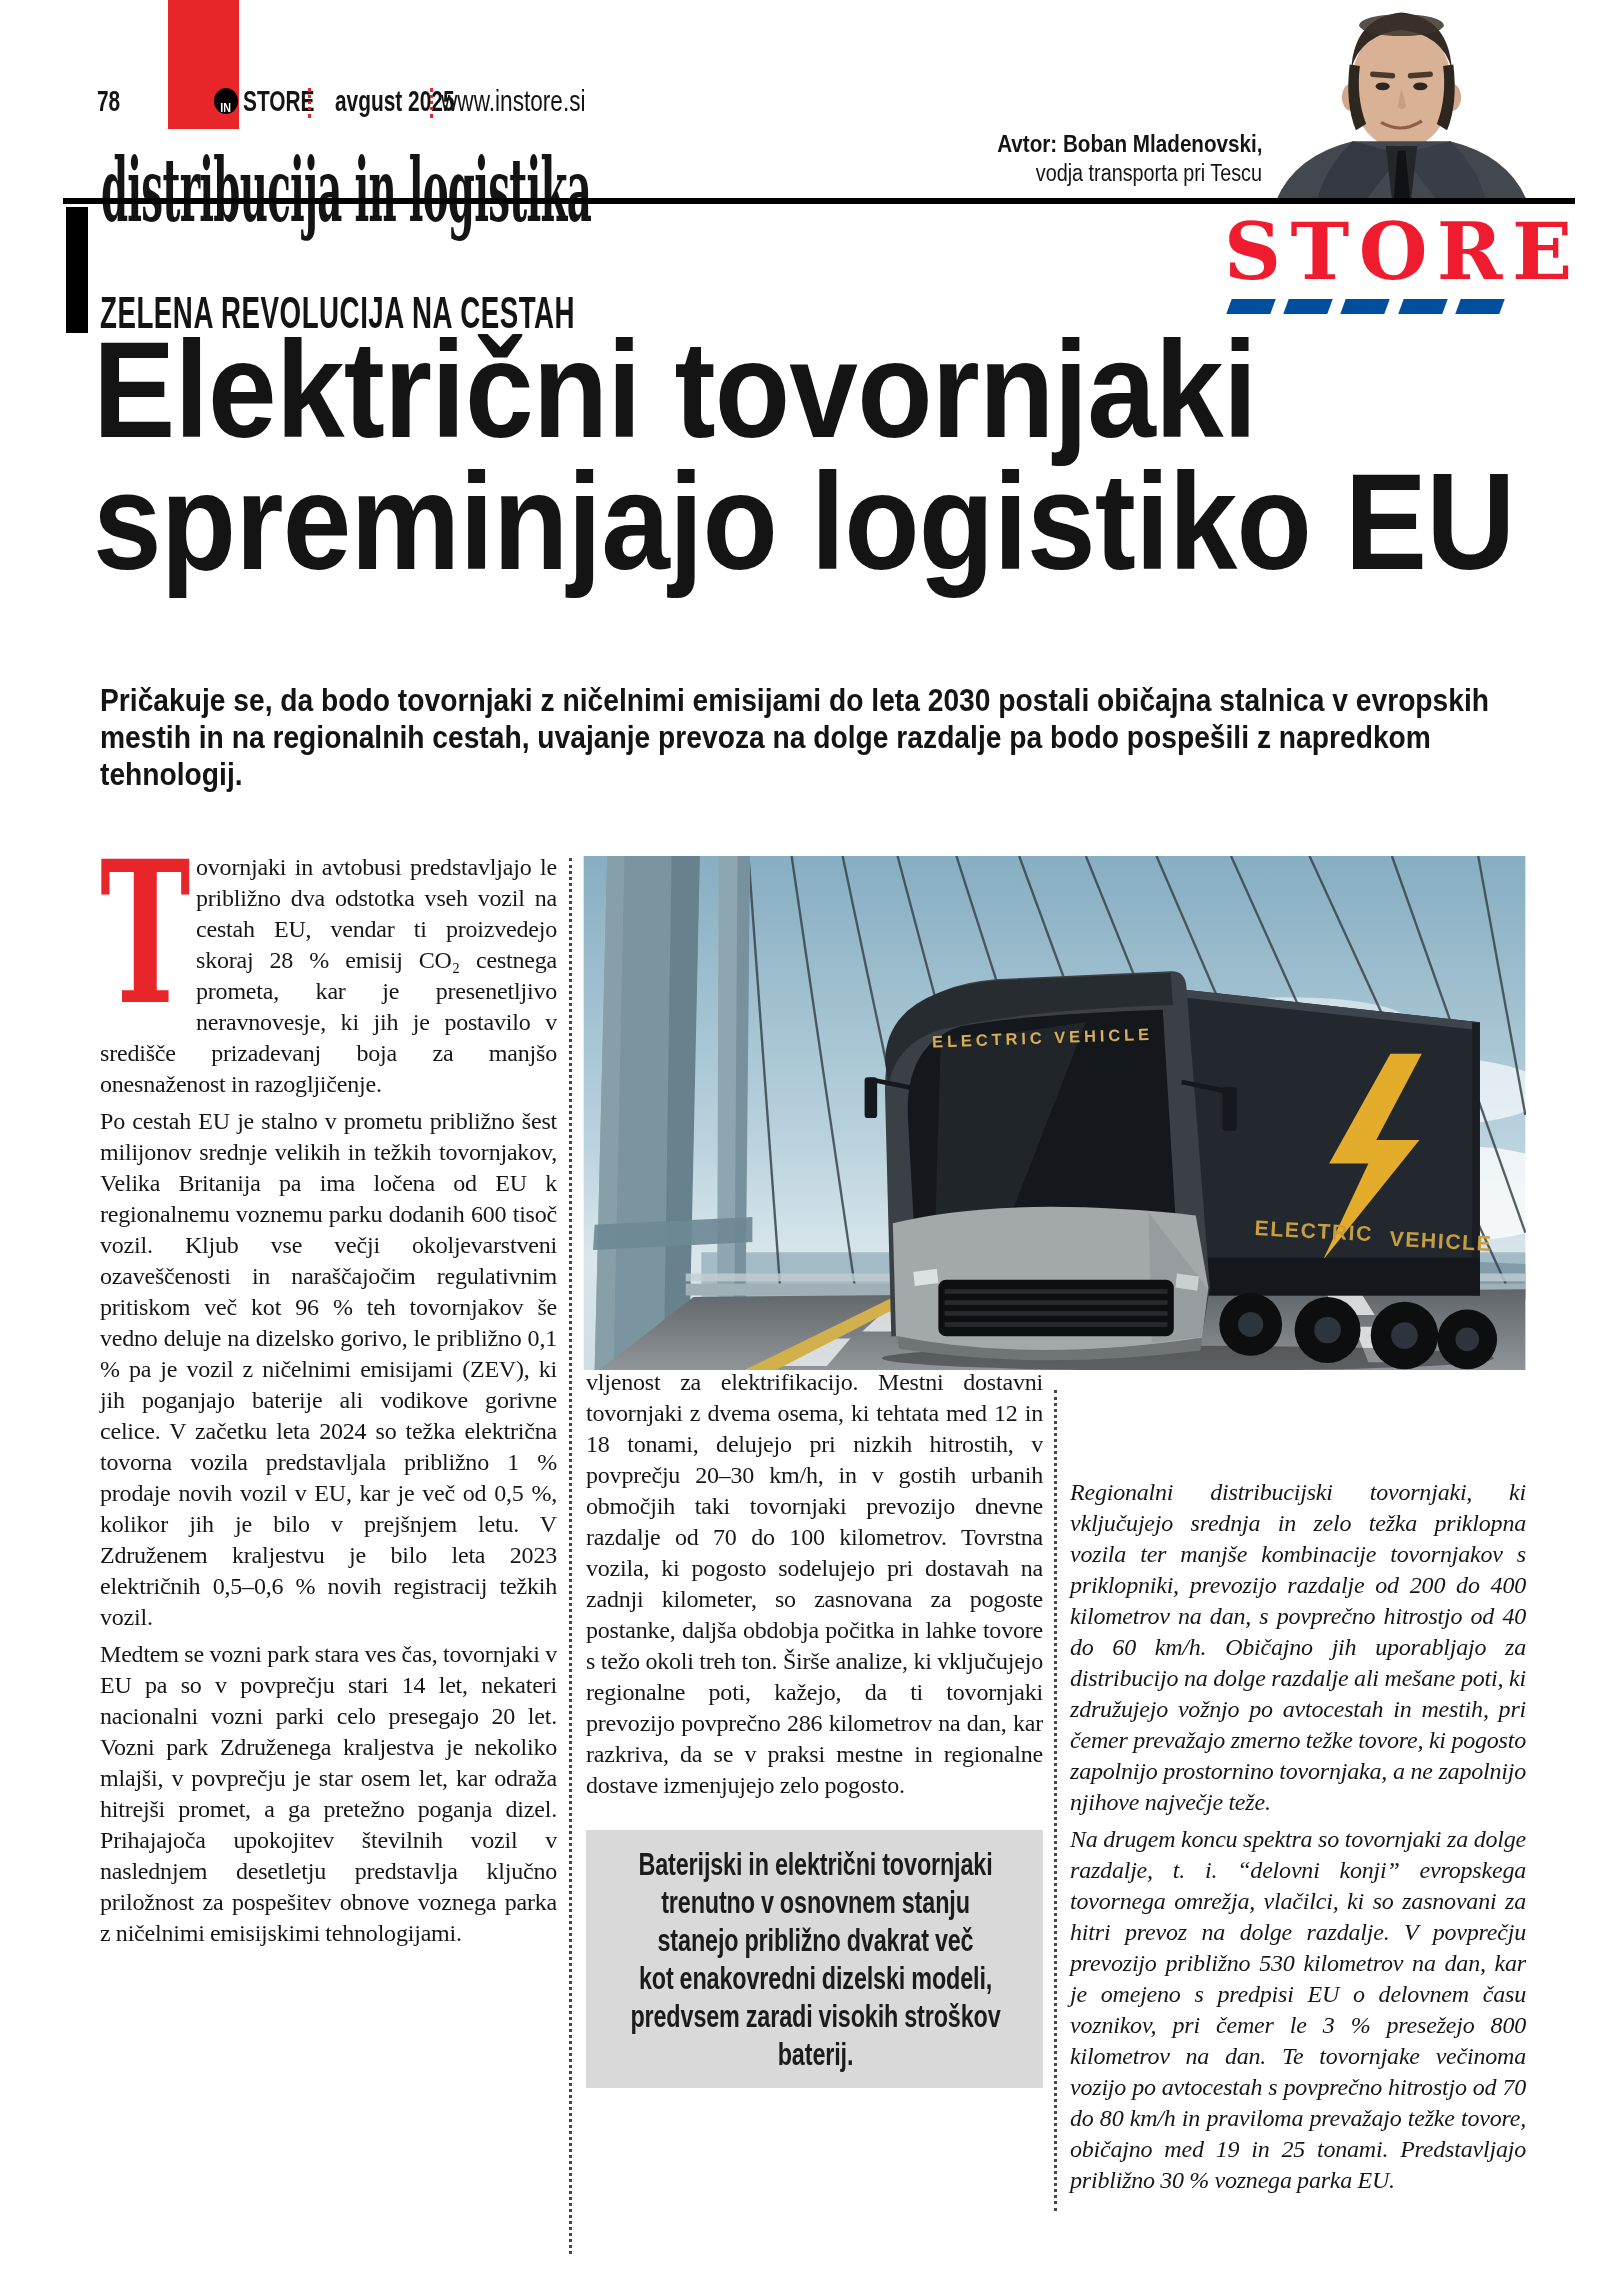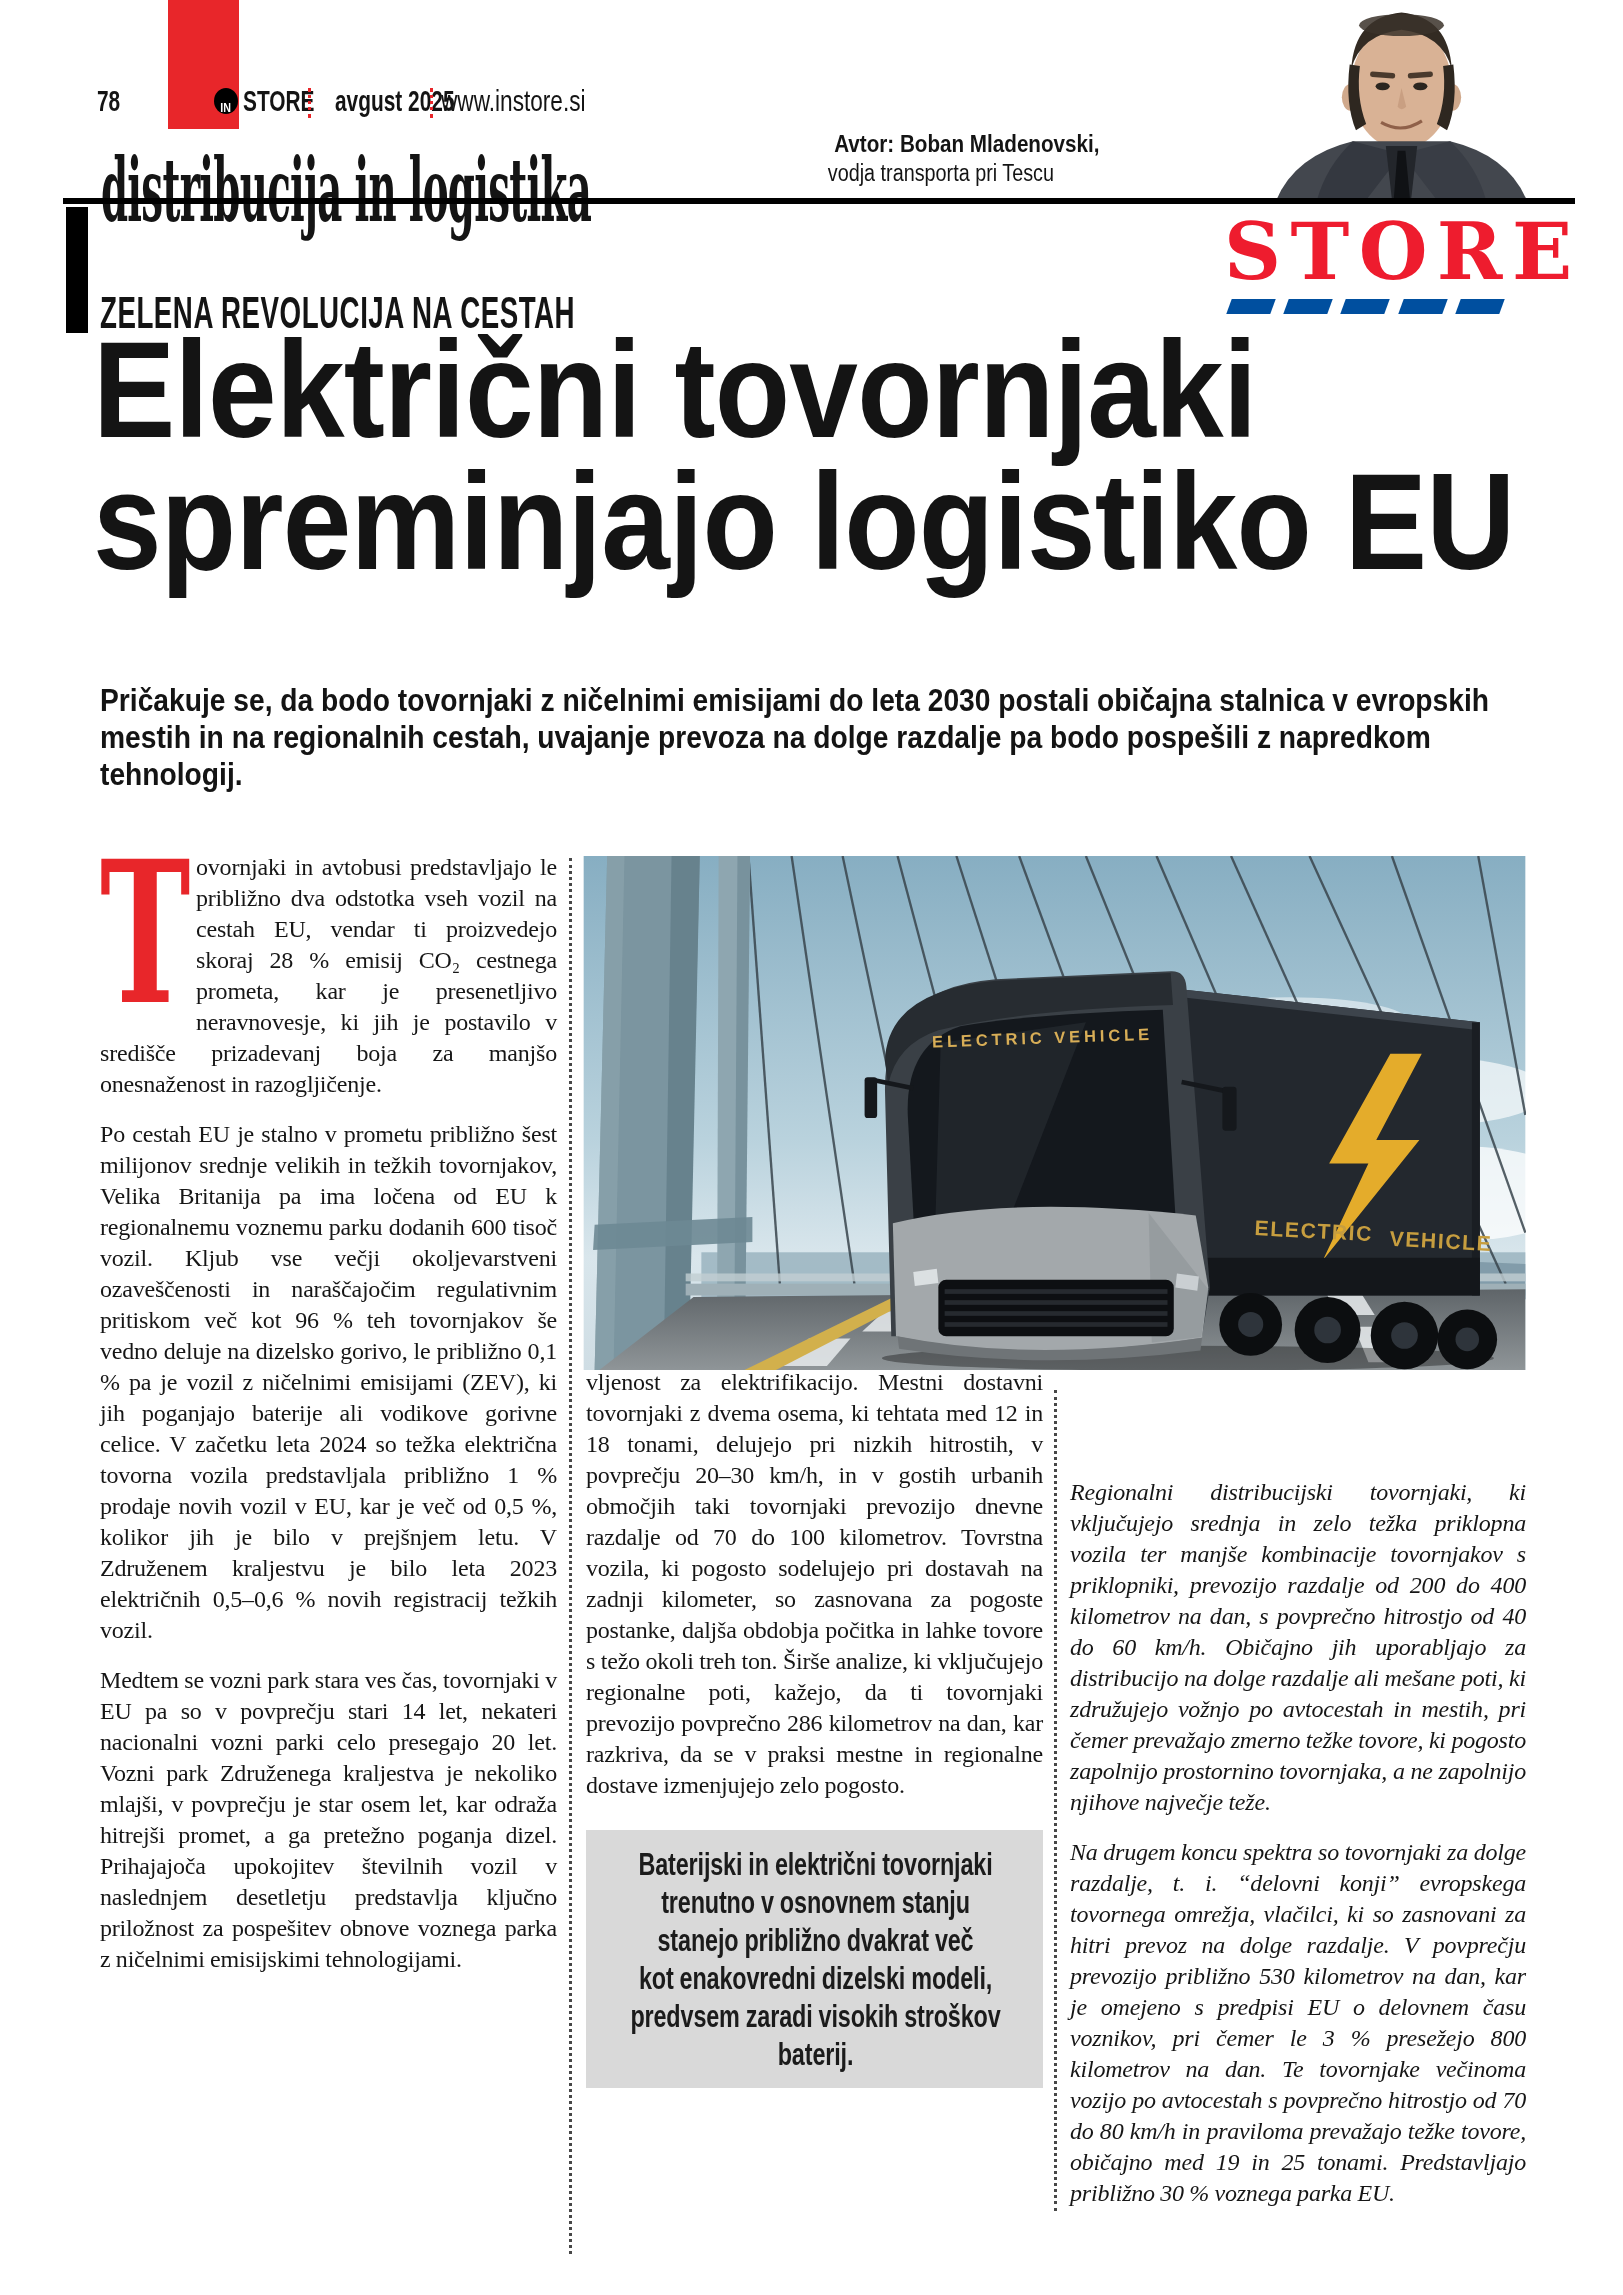--- a/index.html
+++ b/index.html
@@ -17,40 +17,40 @@
 
   
   .hdr-txt{font:bold 29px/31px "Liberation Sans",sans-serif;white-space:nowrap;display:inline-block;transform:scaleX(0.72);transform-origin:left top;}
   .hdr-txt.light{font-weight:normal;transform:scaleX(0.78);}
   .red-block{background:var(--red);}
   .in-badge{width:24px;height:26px;border-radius:50%;background:#000;display:flex;align-items:flex-end;justify-content:center;}
   .in-badge span{color:#fff;font:bold 13.4px/13.4px "Liberation Sans",sans-serif;transform:scaleX(0.8);}
   .dot-sep{width:0;height:30px;border-left:3.9px dotted var(--red);}
   .section-title{font:bold 88px/88px "DejaVu Serif",serif;white-space:nowrap;transform:scaleX(0.44);transform-origin:left top;letter-spacing:-1.6px;}
 
-  .author{text-align:left;}
+  .author{text-align:right;}
   .author .a1{font:bold 24px/28px "Liberation Sans",sans-serif;white-space:nowrap;display:inline-block;transform:scaleX(0.86);transform-origin:right top;}
   .author .a2{font:23px/27px "Liberation Sans",sans-serif;white-space:nowrap;display:inline-block;transform:scaleX(0.86);transform-origin:right top;margin-top:1.6px;}
 
   .rule{background:#000;height:5.5px;}
   .kbar{background:#000;width:22px;height:126px;}
   .kicker{font:bold 44px/44px "Liberation Sans",sans-serif;white-space:nowrap;transform:scaleX(0.63);transform-origin:left top;letter-spacing:0.8px;}
 
   
   .tesco-word{font:bold 79px/79px "DejaVu Serif",serif;color:var(--tesco-red);letter-spacing:9.4px;white-space:nowrap;}
   .tesco-dashes{display:flex;gap:13.4px;margin-top:7.9px;margin-left:4.7px;}
   .tesco-dashes i{display:block;width:44px;height:15px;background:var(--tesco-blue);transform:skewX(-20deg);}
 
   
   .headline div{font:bold 137px/132px "Liberation Sans",sans-serif;letter-spacing:-0.8px;white-space:nowrap;transform:scaleX(0.9);transform-origin:left top;}
   .lead{width:1567px;font:bold 31px/37px "Liberation Sans",sans-serif;transform:scaleX(0.91);transform-origin:left top;letter-spacing:0;}
 
   
   .col{font:24px/31px "Liberation Serif",serif;text-align:justify;color:#161616;letter-spacing:-0.2px;word-spacing:-0.4px;}
-  .col p + p{margin-top:19px;}
+  .col p + p{margin-top:6px;}
   .dropcap{float:left;width:82px;height:157px;margin:3.1px 14px 0 0;color:var(--red);font:bold 196px/157px "DejaVu Serif",serif;transform:scaleX(0.62);transform-origin:left top;}
   .divider{width:0;border-left:3.1px dotted #474747;}
 
   .quote{margin-top:29px;background:var(--quote-bg);padding:15.7px 7.9px 14px;}
   .quote-inner{width:585px;margin-left:-71px;transform:scaleX(0.755);transform-origin:center top;text-align:center;color:#1b1b1b;font:bold 31px/38px "Liberation Sans",sans-serif;}
 
   figure{display:block;}
   svg{display:block;}
 </style>
 </head>

